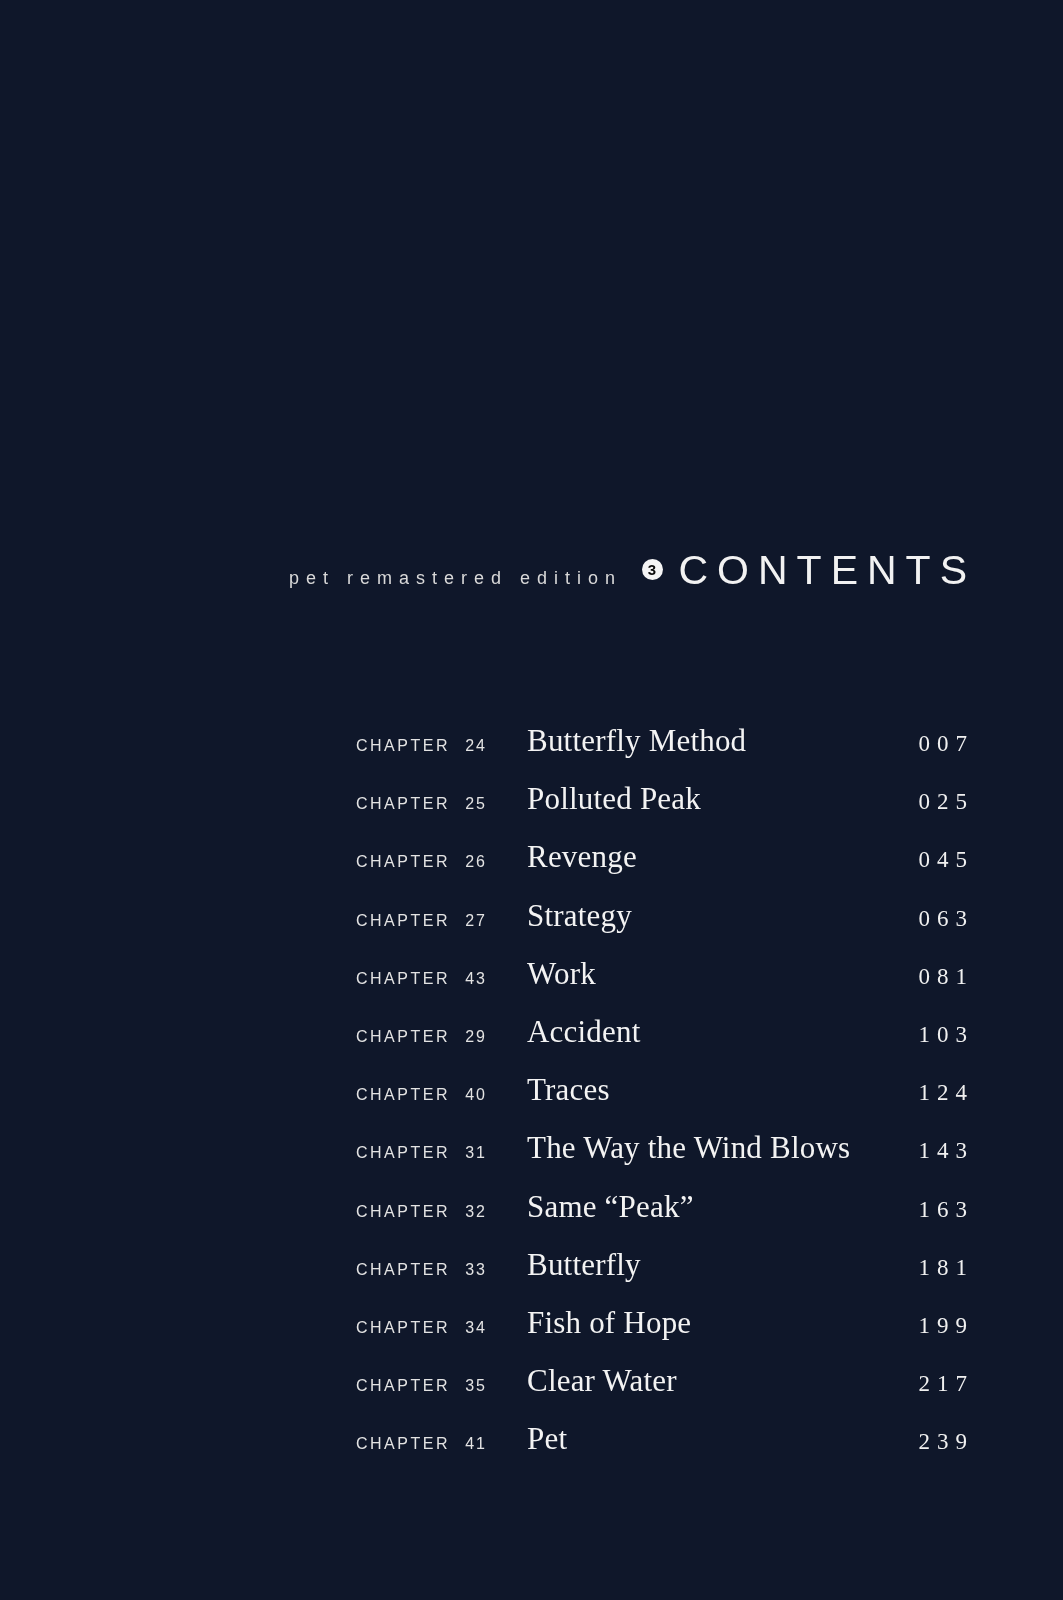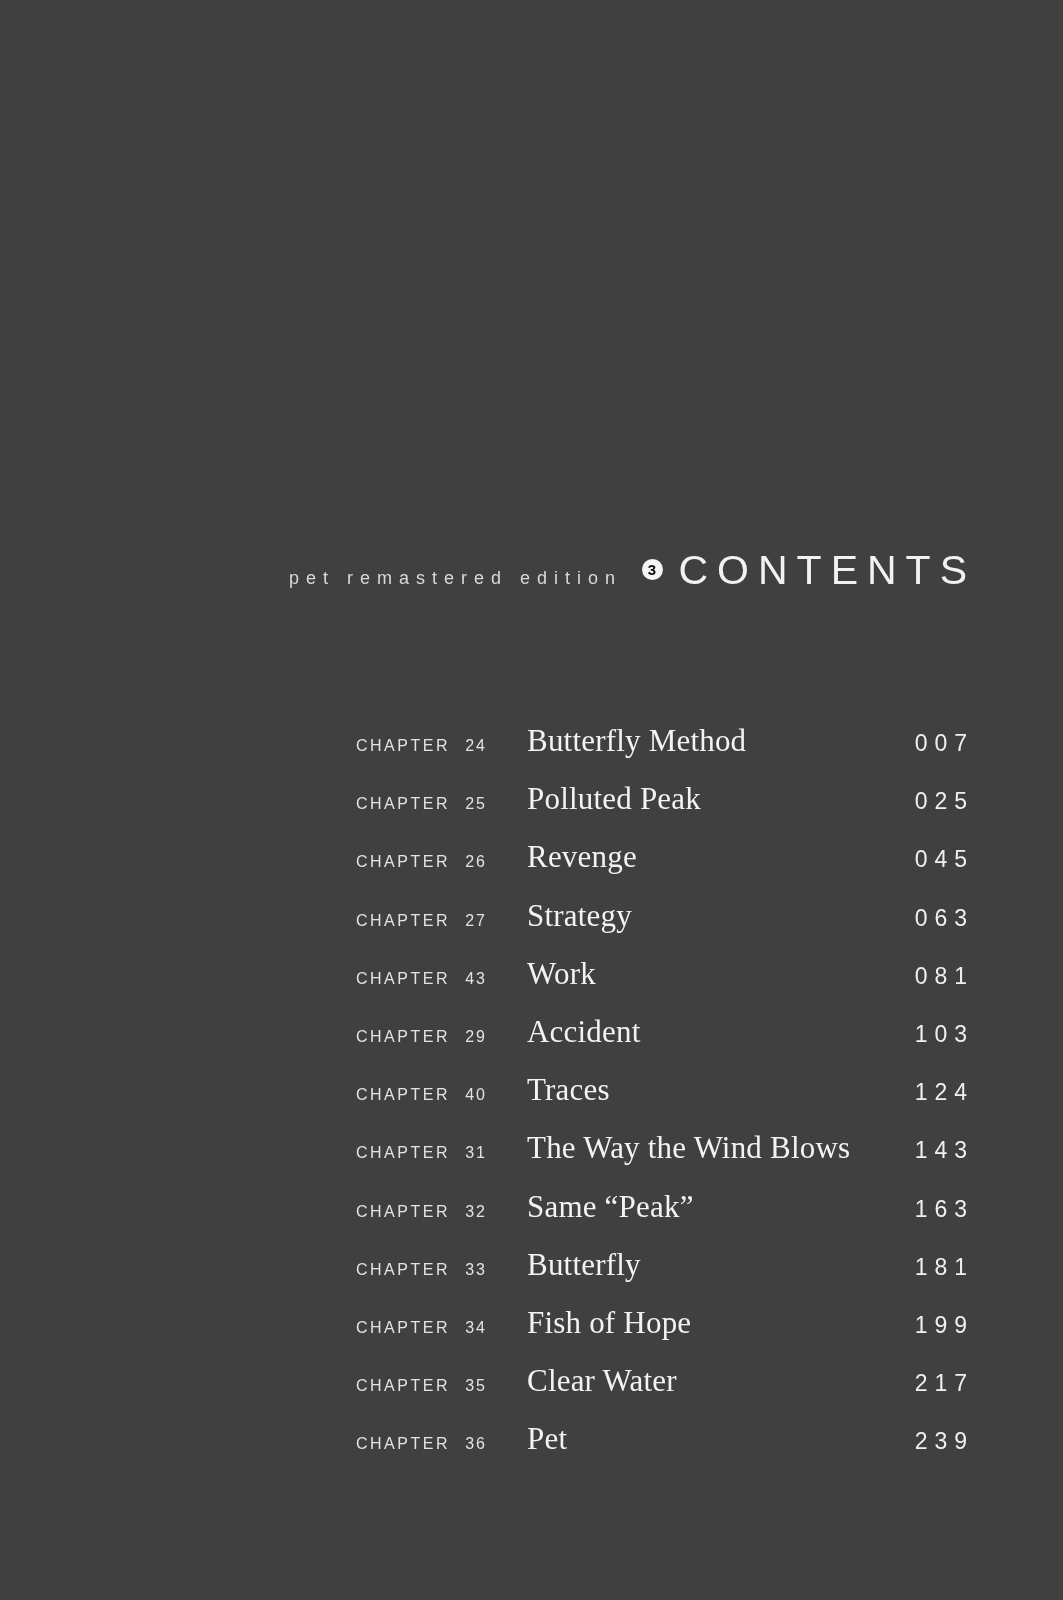--- a/index.html
+++ b/index.html
@@ -1,19 +1,19 @@
 <!DOCTYPE html>
 <html><head>
 <meta charset="utf-8">
 <style>
   html,body{margin:0;padding:0;background:#000;}
   .page{
     position:relative;
     width:1063px;height:1600px;
-    background:#404040;
+    background:#0f172a;
     overflow:hidden;
     font-family:"Liberation Sans",sans-serif;
   }
 
   
   .header{
     position:absolute;
     left:289px; right:96px; top:551px; height:38px;
     display:flex; align-items:baseline; justify-content:space-between;
   }
@@ -74,21 +74,21 @@
     font-family:"Liberation Serif",serif;
     font-size:31px;
     font-weight:400;
     letter-spacing:0.2px;
     color:#f3f3f3;
     line-height:58.2px;
     white-space:nowrap;
     overflow:visible;
   }
   .chapter-page{
-    font-family:Liberation Sans, sans-serif;
+    font-family:Liberation Serif, serif;
     font-size:23px;
     color:#f0f0f0;
     letter-spacing:7px;
     margin-right:-7px;
     white-space:nowrap;
   }
 </style>
 </head>
 <body>
 
@@ -195,20 +195,20 @@
         <div class="chapter-cell">
           <span class="chapter-word">CHAPTER</span>
           <span class="chapter-number">35</span>
         </div>
         <div class="chapter-title">Clear Water</div>
         <div class="chapter-page">217</div>
       </div>
       <div class="toc-row">
         <div class="chapter-cell">
           <span class="chapter-word">CHAPTER</span>
-          <span class="chapter-number">36</span>
+          <span class="chapter-number">41</span>
         </div>
         <div class="chapter-title">Pet</div>
         <div class="chapter-page">239</div>
       </div>
     </div>
 
 </div>
 
 </body></html>

